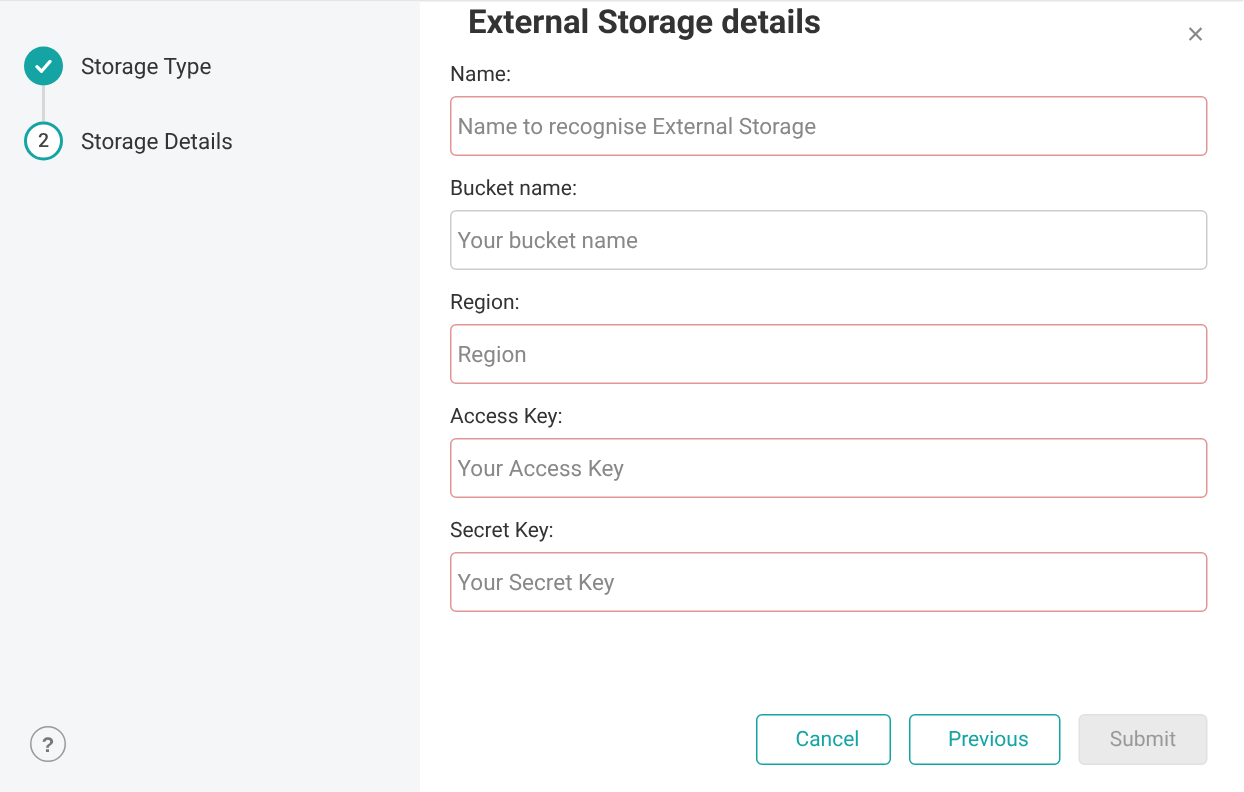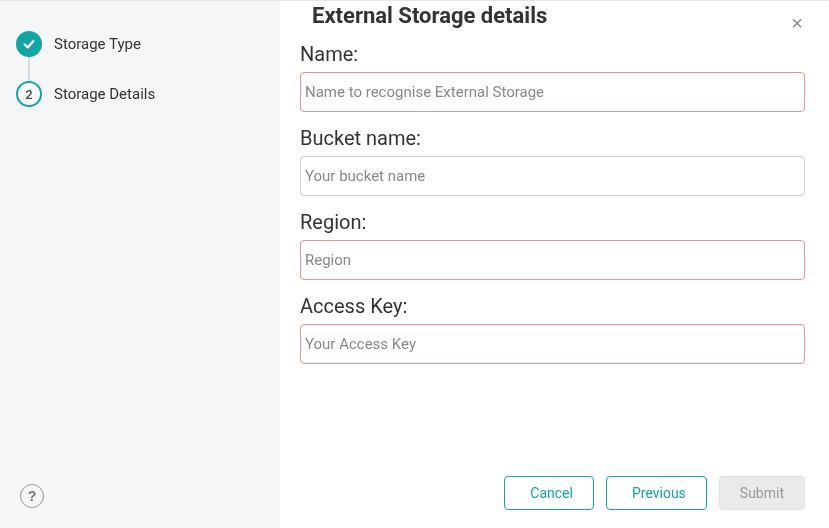--- a/index.html
+++ b/index.html
@@ -116,21 +116,21 @@
       background: none;
       border: none;
     }
     .form-fields {
       flex: 1;
     }
     .field {
       margin-bottom: 14px;
     }
     .field-label {
-      font-size: 20px;
+      font-size: 14px;
       color: #333;
       margin-bottom: 6px;
       display: block;
     }
     .field-input {
       width: 100%;
       height: 40px;
       padding: 0 4px;
       font-size: 15px;
       border-radius: 4px;
@@ -218,20 +218,24 @@
       <div class="field">
         <label class="field-label">Region:</label>
         <input type="text" class="field-input input-error" placeholder="Region" style="">
       </div>
 
       <div class="field">
         <label class="field-label">Access Key:</label>
         <input type="text" class="field-input input-error" placeholder="Your Access Key" style="">
       </div>
 
+      <div class="field">
+        <label class="field-label">Secret Key:</label>
+        <input type="text" class="field-input input-error" placeholder="Your Secret Key" style="">
+      </div>
     </div>
 
     <div class="footer">
       <button class="btn btn-outline">Cancel</button>
       <button class="btn btn-outline">Previous</button>
       <button class="btn btn-submit" disabled="">Submit</button>
     </div>
 
   </main>
 </div>

